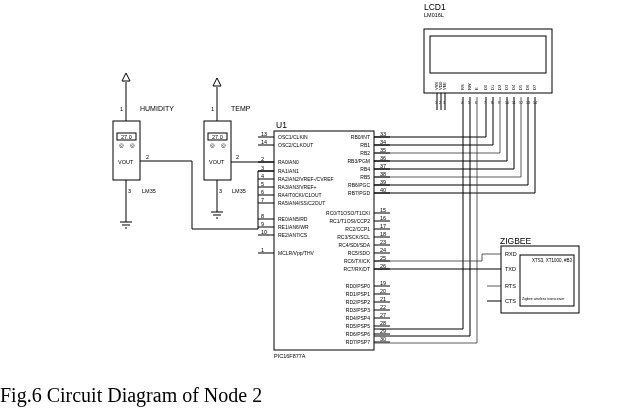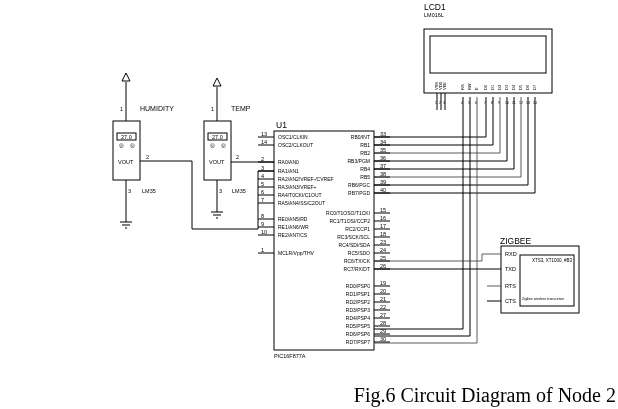--- a/index.html
+++ b/index.html
@@ -5,21 +5,21 @@
   html, body { margin: 0; padding: 0; background: #ffffff; }
   body { width: 618px; height: 409px; position: relative; overflow: hidden; font-family: "Liberation Sans", sans-serif; }
   svg { position: absolute; left: 0; top: 0; }
   .w { stroke: #000; stroke-width: 1; fill: none; }
   .wt { stroke: #333; stroke-width: 0.8; fill: none; }
   .box { stroke: #000; stroke-width: 1; fill: #fff; }
   .t { font-family: "Liberation Sans", sans-serif; fill: #000; }
   .sm { font-size: 5.5px; }
   .md { font-size: 7px; }
   .lg { font-size: 8.5px; }
-  .caption { position: absolute; left: 0; width: 616px; top: 384px; text-align: right; font-family: "Liberation Serif", serif; font-size: 20px; color: #000; }
+  .caption { position: absolute; left: 0; width: 616px; top: 384px; text-align: left; font-family: "Liberation Serif", serif; font-size: 20px; color: #000; }
 </style>
 </head>
 <body>
 
 <svg id="schem" width="618" height="380" viewBox="0 0 618 380">
 
   <g>
     <text class="t lg" x="424" y="10">LCD1</text>
     <text class="t sm" x="424" y="17">LM016L</text>
     <rect class="box" x="424" y="29" width="128" height="64"></rect>

